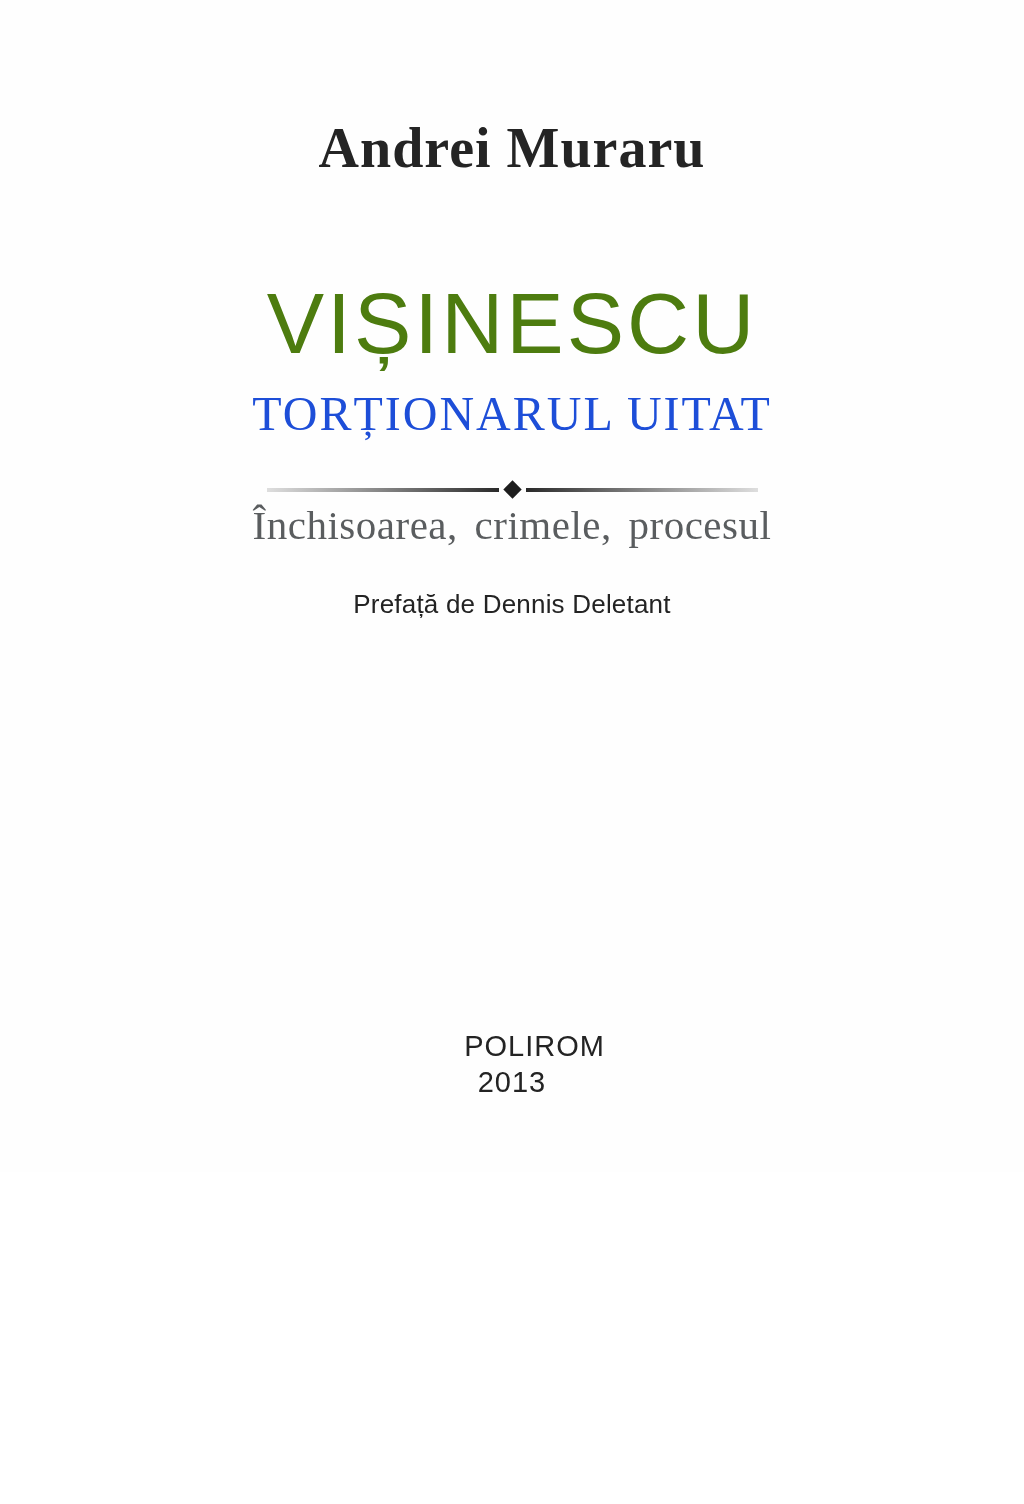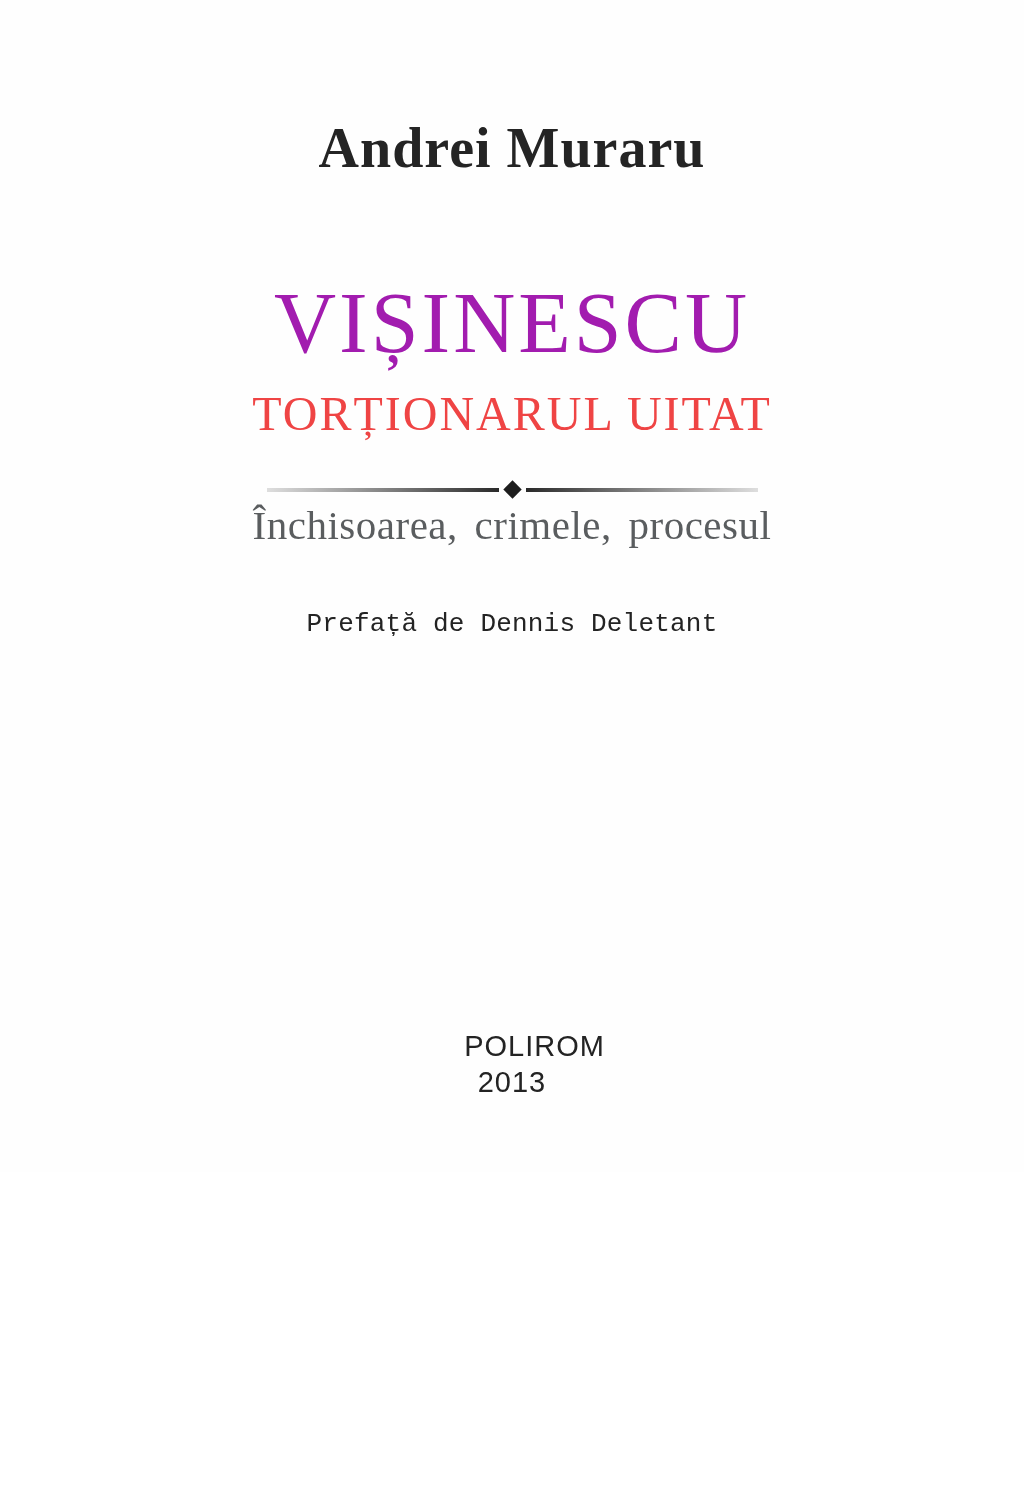--- a/index.html
+++ b/index.html
@@ -31,32 +31,32 @@
   .author {
     font-family: "Liberation Serif", serif;
     font-weight: bold;
     font-size: 56px;
     letter-spacing: 1px;
     color: #242424;
     line-height: 1.1;
   }
   .main-title {
     margin-top: 98px;
-    font-family: Liberation Serif, serif;
+    font-family: Liberation Sans, sans-serif;
     font-size: 86px;
     letter-spacing: 3px;
-    color: #a21caf;
+    color: #4d7c0f;
     line-height: 1.05;
   }
   .subtitle {
     margin-top: 20px;
     font-family: "Liberation Serif", serif;
     font-size: 48px;
     letter-spacing: 2px;
-    color: #ef4444;
+    color: #1d4ed8;
     line-height: 1.1;
   }
   .rule-wrap {
     margin-top: 38px;
     display: flex;
     align-items: center;
     justify-content: center;
     height: 22px;
   }
   .rule-line {
@@ -75,22 +75,22 @@
     margin: 0 7px;
   }
   .tagline {
     font-family: "Liberation Serif", serif;
     font-size: 41px;
     color: #5a5d5f;
     letter-spacing: 0.5px;
     word-spacing: 6px;
   }
   .preface {
-    margin-top: 60px;
-    font-family: Liberation Mono, monospace;
+    margin-top: 40px;
+    font-family: Liberation Sans, sans-serif;
     font-size: 26px;
     color: #232323;
     letter-spacing: 0.2px;
   }
   .imprint {
     position: absolute;
     left: 0;
     right: 0;
     bottom: 72px;
     text-align: center;

